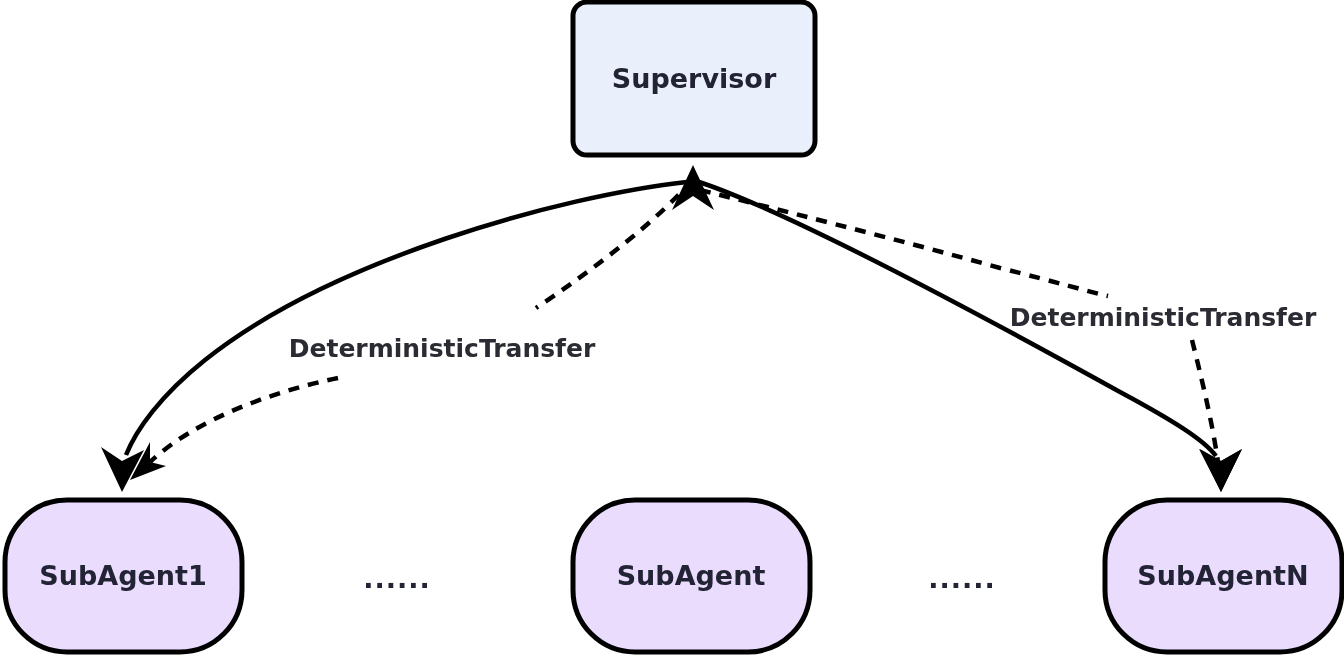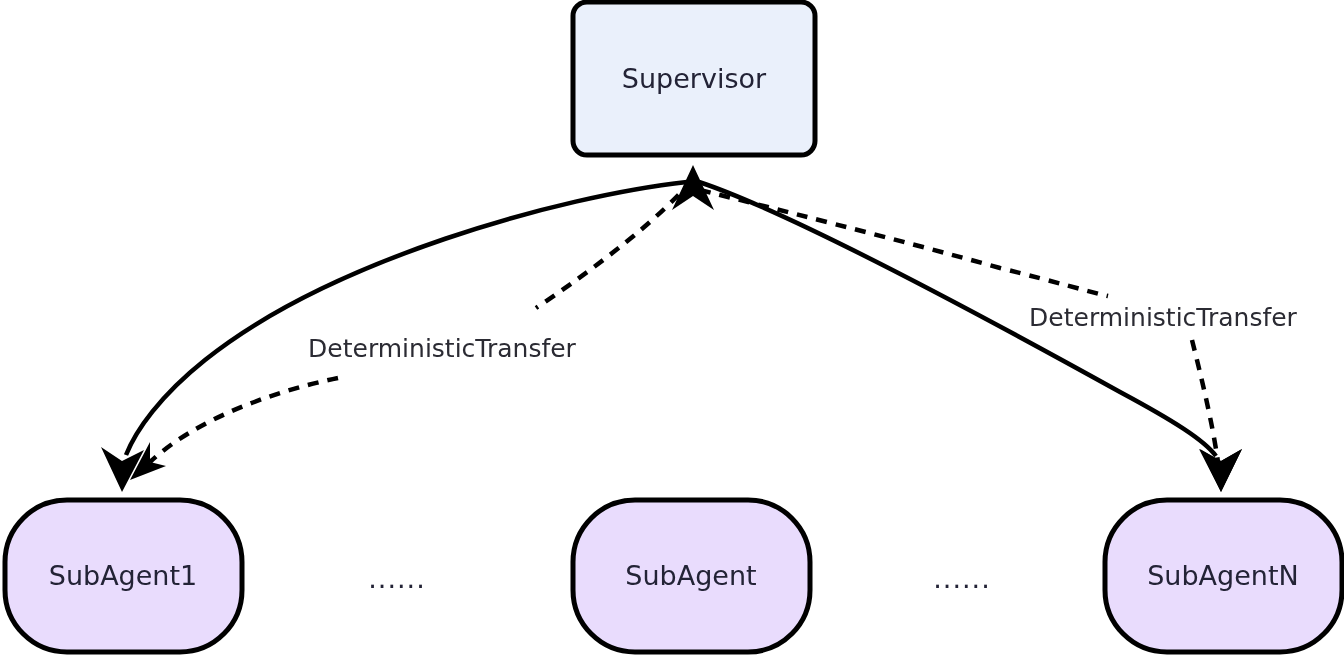--- a/index.html
+++ b/index.html
@@ -11,20 +11,21 @@
     width: 1344px;
     height: 656px;
     overflow: hidden;
     font-family: "DejaVu Sans", sans-serif;
   }
   #diagram-root {
     position: relative;
     width: 1344px;
     height: 656px;
     background: #ffffff;
+    font-weight: bold;
   }
   svg#diagram-svg {
     position: absolute;
     top: 0;
     left: 0;
     width: 1344px;
     height: 656px;
     display: block;
   }
   .node-label {

